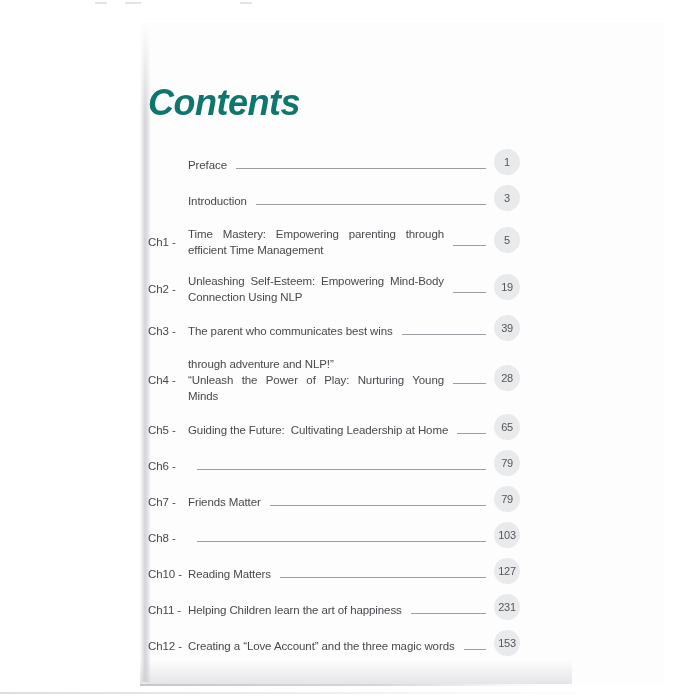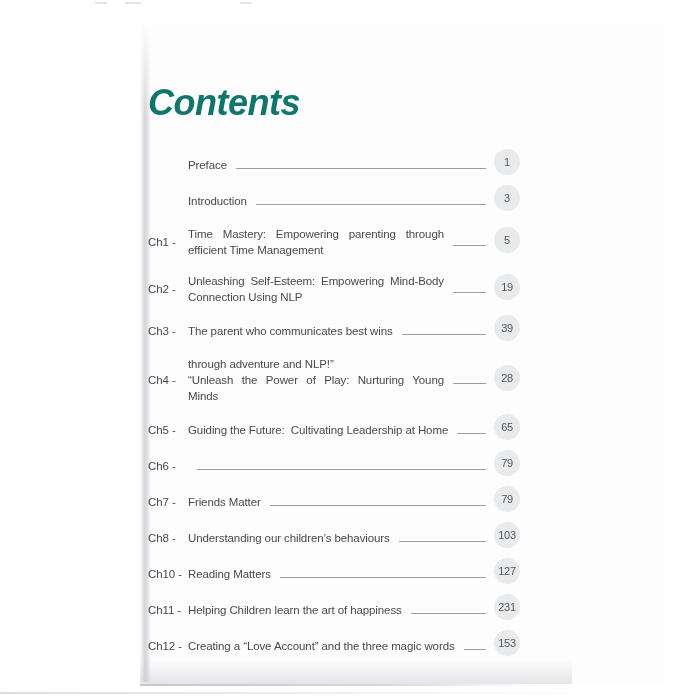--- a/index.html
+++ b/index.html
@@ -156,23 +156,20 @@
       <span class="lab">Ch7 -</span>
       <span class="title one">
           <span class="ln">Friends Matter</span>
         </span>
       <span class="dash"></span>
       <span class="pgc">79</span>
     </div>
 
     <div class="row">
       <span class="lab">Ch8 -</span>
-      <span class="title one">
-          <span class="ln">Understanding our children’s behaviours</span>
-        </span>
       <span class="dash"></span>
       <span class="pgc">103</span>
     </div>
 
 
     <div class="row">
       <span class="lab">Ch10 -</span>
       <span class="title one">
           <span class="ln">Reading Matters</span>
         </span>

